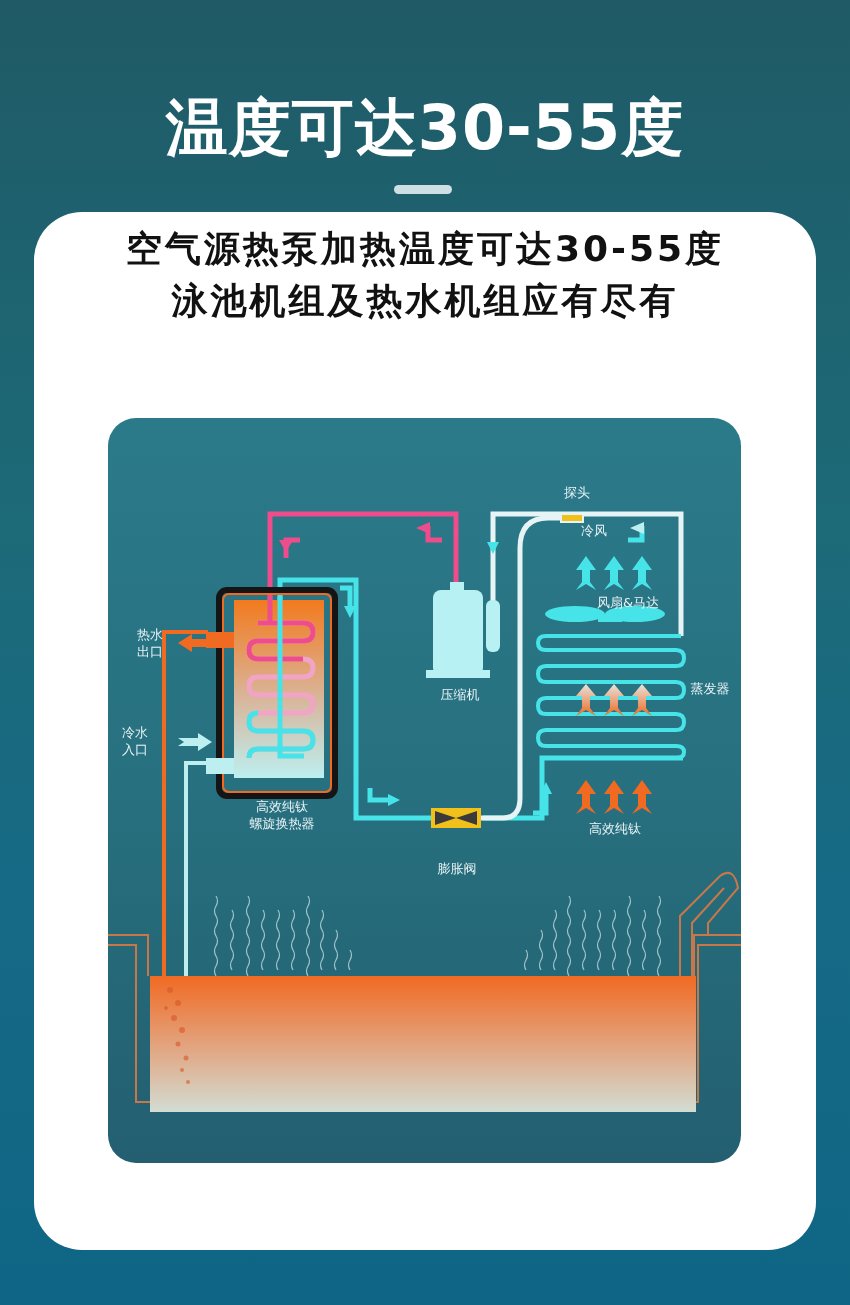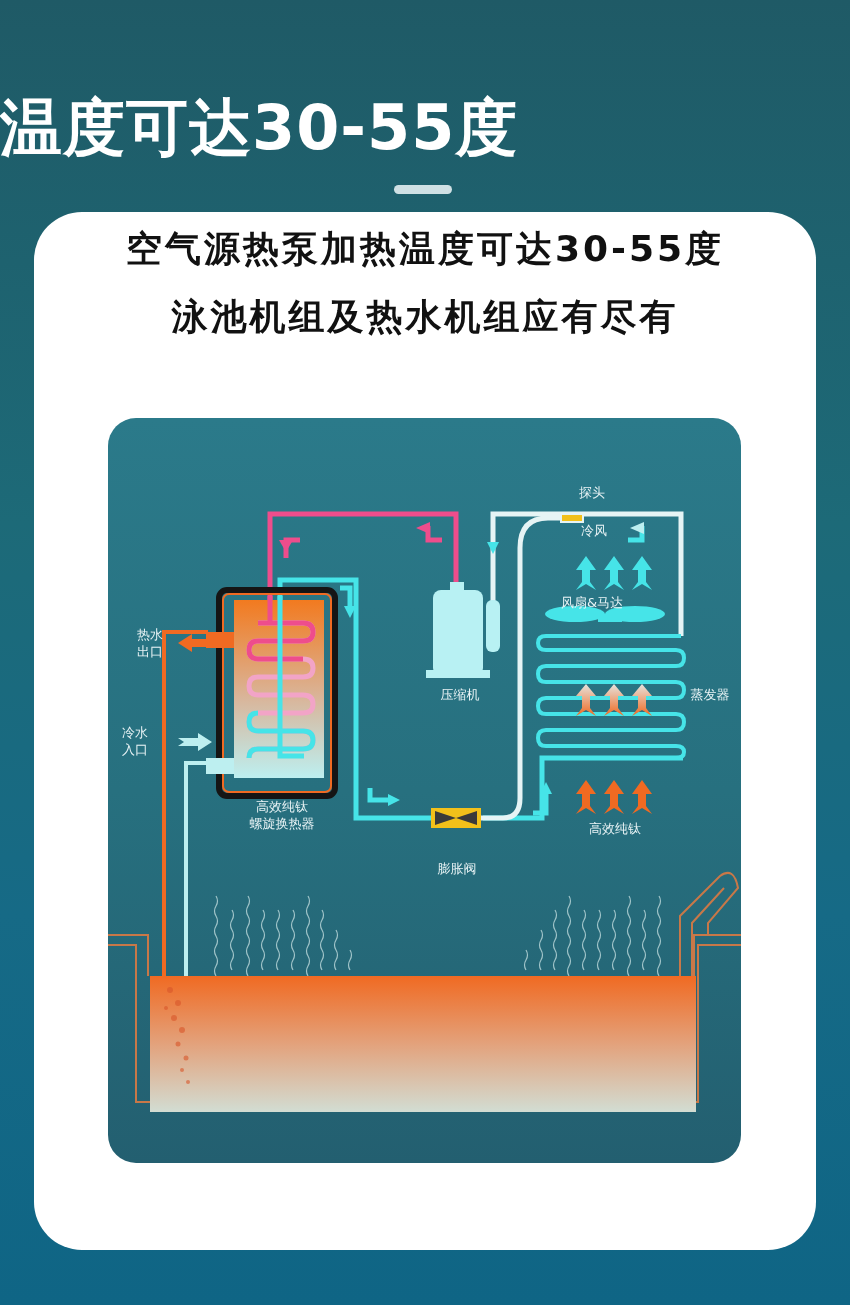--- a/index.html
+++ b/index.html
@@ -1,24 +1,24 @@
 <!DOCTYPE html>
 <html><head>
 <meta charset="utf-8">
 <style>
   html,body{margin:0;padding:0;}
   body{width:850px;height:1305px;position:relative;overflow:hidden;
     background:linear-gradient(180deg,#1f5a66 0%,#1d6a78 40%,#166a86 70%,#0f6585 100%);
     font-family:"DejaVu Sans","Liberation Sans",sans-serif;}
-  .title{position:absolute;left:0;right:0;top:88px;text-align:left;color:#fff;
+  .title{position:absolute;left:0;right:0;top:88px;text-align:center;color:#fff;
     font-size:62px;font-weight:bold;letter-spacing:1px;line-height:80px;}
   .title-bar{position:absolute;left:394px;top:185px;width:58px;height:9px;border-radius:5px;background:#cfe0e4;}
   .card{position:absolute;left:34px;top:212px;width:782px;height:1038px;background:#fff;border-radius:48px;}
   .sub{position:absolute;left:0;right:0;text-align:center;color:#111;font-size:36px;font-weight:bold;letter-spacing:3px;line-height:50px;}
-  .sub1{top:224px;} .sub2{top:292px;}
+  .sub1{top:224px;} .sub2{top:276px;}
   .diagram{position:absolute;left:108px;top:418px;width:633px;height:745px;border-radius:28px;overflow:hidden;
     background:linear-gradient(180deg,#2b7a8a 0%,#27707f 50%,#235f70 100%);}
   .diagram svg{position:absolute;left:0;top:0;}
   .lbl{position:absolute;color:#e8f3f5;font-size:13px;line-height:17px;text-align:center;}
 </style>
 </head>
 <body>
 
 <div>
   <div class="title">温度可达30-55度</div>
@@ -177,19 +177,19 @@
     </svg>
 
     <div class="lbl" style="left:29px;top:208px;white-space:pre-line;">热水
 出口</div>
     <div class="lbl" style="left:14px;top:306px;white-space:pre-line;font-family:Liberation Serif, serif;">冷水
 入口</div>
     <div class="lbl" style="left:132px;top:380px;width:84px;white-space:pre-line;">高效纯钛
 螺旋换热器</div>
     <div class="lbl" style="left:322px;top:442px;width:54px;">膨胀阀</div>
     <div class="lbl" style="left:324px;top:268px;width:56px;">压缩机</div>
-    <div class="lbl" style="left:464px;top:66px;width:40px;">探头</div>
+    <div class="lbl" style="left:449px;top:66px;width:40px;">探头</div>
     <div class="lbl" style="left:466px;top:104px;width:40px;">冷风</div>
-    <div class="lbl" style="left:444px;top:176px;width:80px;">风扇&amp;马达</div>
-    <div class="lbl" style="left:578px;top:268px;width:48px;">蒸发器</div>
+    <div class="lbl" style="left:480px;top:176px;width:80px;">风扇&amp;马达</div>
+    <div class="lbl" style="left:578px;top:262px;width:48px;">蒸发器</div>
     <div class="lbl" style="left:472px;top:402px;width:70px;">高效纯钛</div>
   </div>
 </div>
 
 </body></html>

